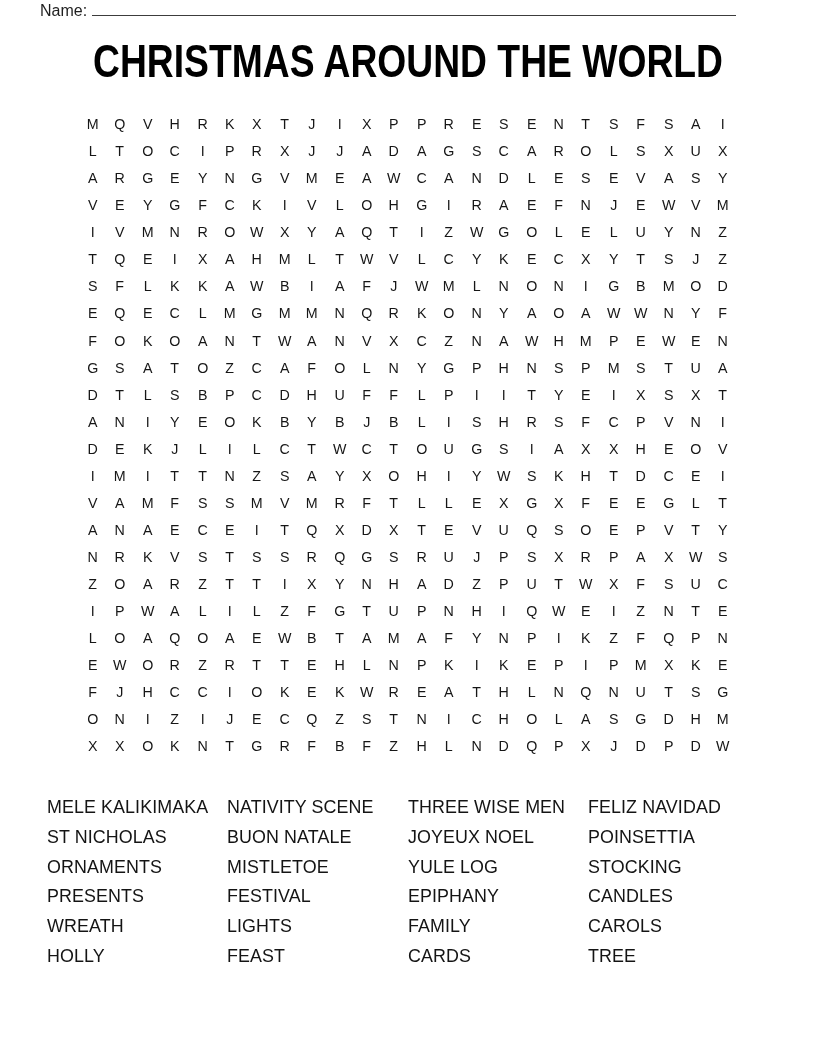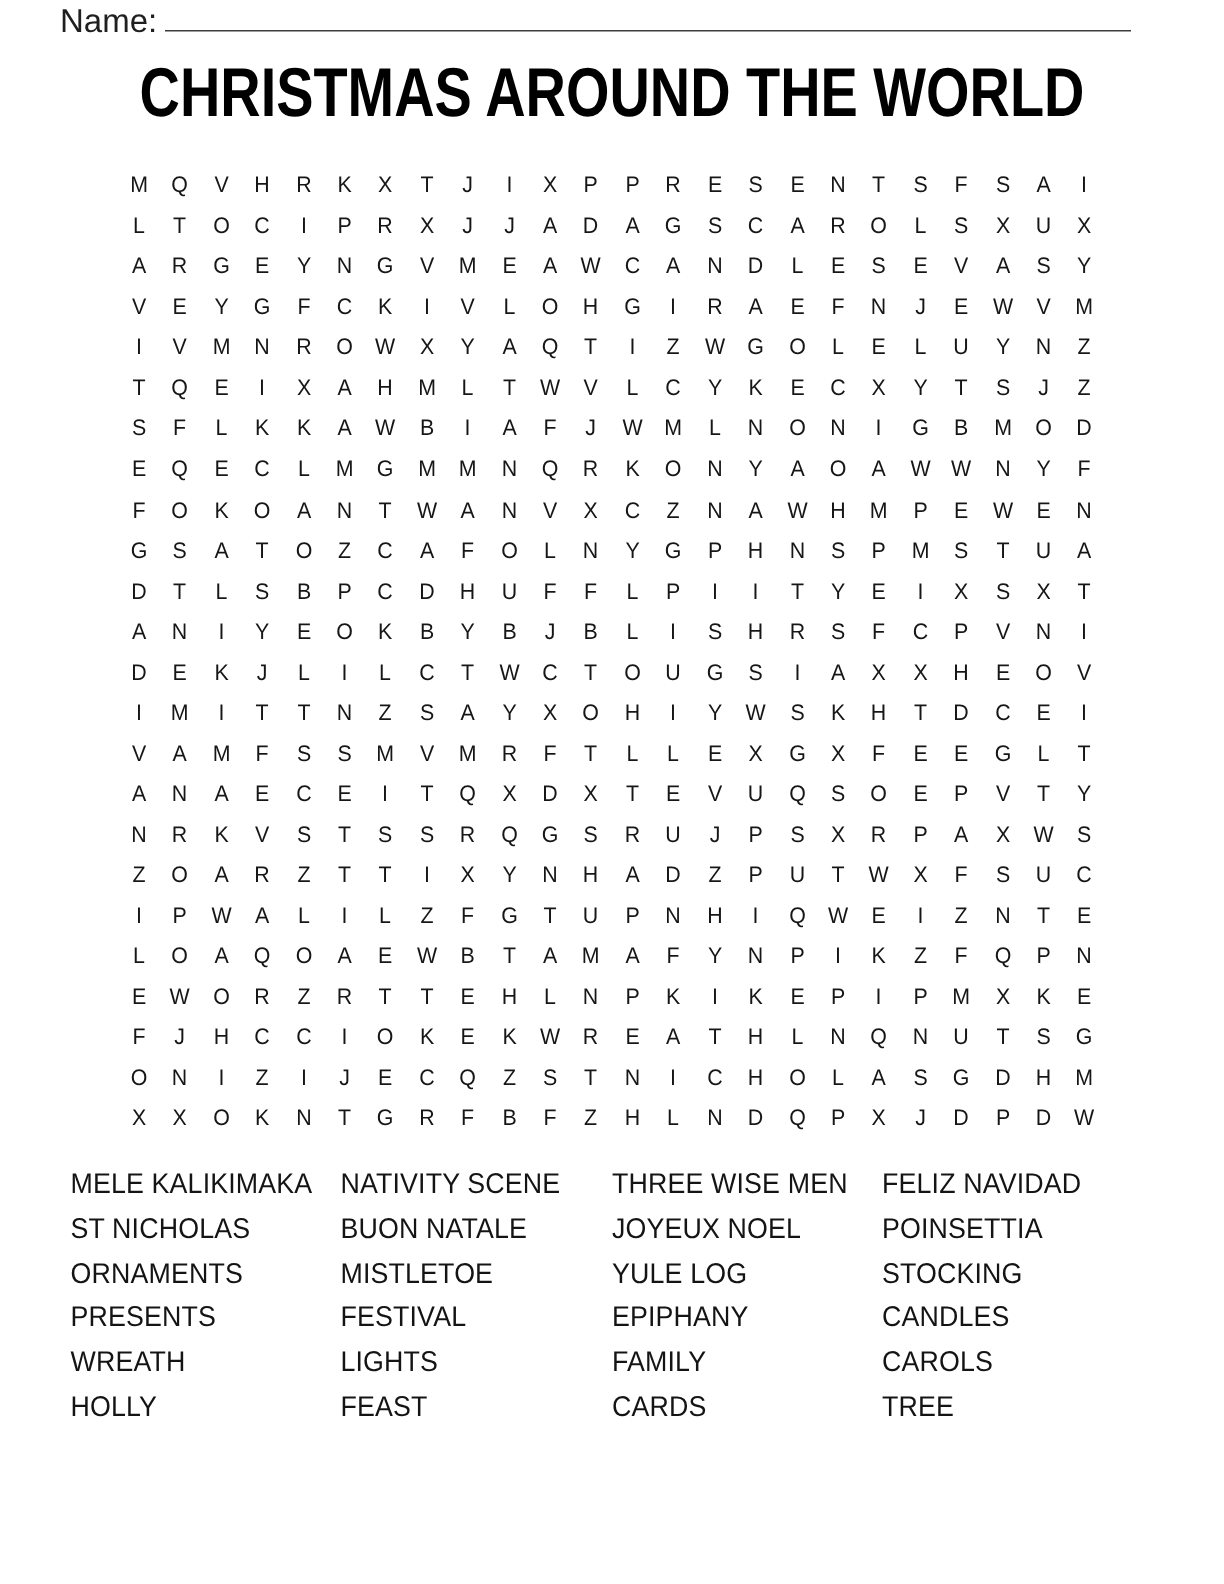--- a/index.html
+++ b/index.html
@@ -14,21 +14,21 @@
     overflow: hidden;
     font-family: "Liberation Sans", sans-serif;
     color: #1a1a1a;
   }
 
   
   .name-row {
     position: absolute;
     left: 40px;
     top: 1px;
-    font-size: 22px;
+    font-size: 16px;
     color: #1f1f1f;
     white-space: nowrap;
   }
   .name-line {
     display: inline-block;
     width: 644px;
     height: 14px;
     margin-left: 5px;
     border-bottom: 1.6px solid #3c3c3c;
     vertical-align: baseline;
@@ -66,21 +66,21 @@
     justify-content: center;
     font-size: 15px;
     font-weight: 400;
     color: #161616;
     transform: scaleX(0.95);
   }
 
   
   .words {
     position: absolute;
-    top: 775px;
+    top: 792px;
     left: 0;
     width: 816px;
     height: 185px;
   }
   .word-col {
     position: absolute;
     top: 0;
     transform: scaleX(0.94);
     transform-origin: 0 0;
     white-space: nowrap;

